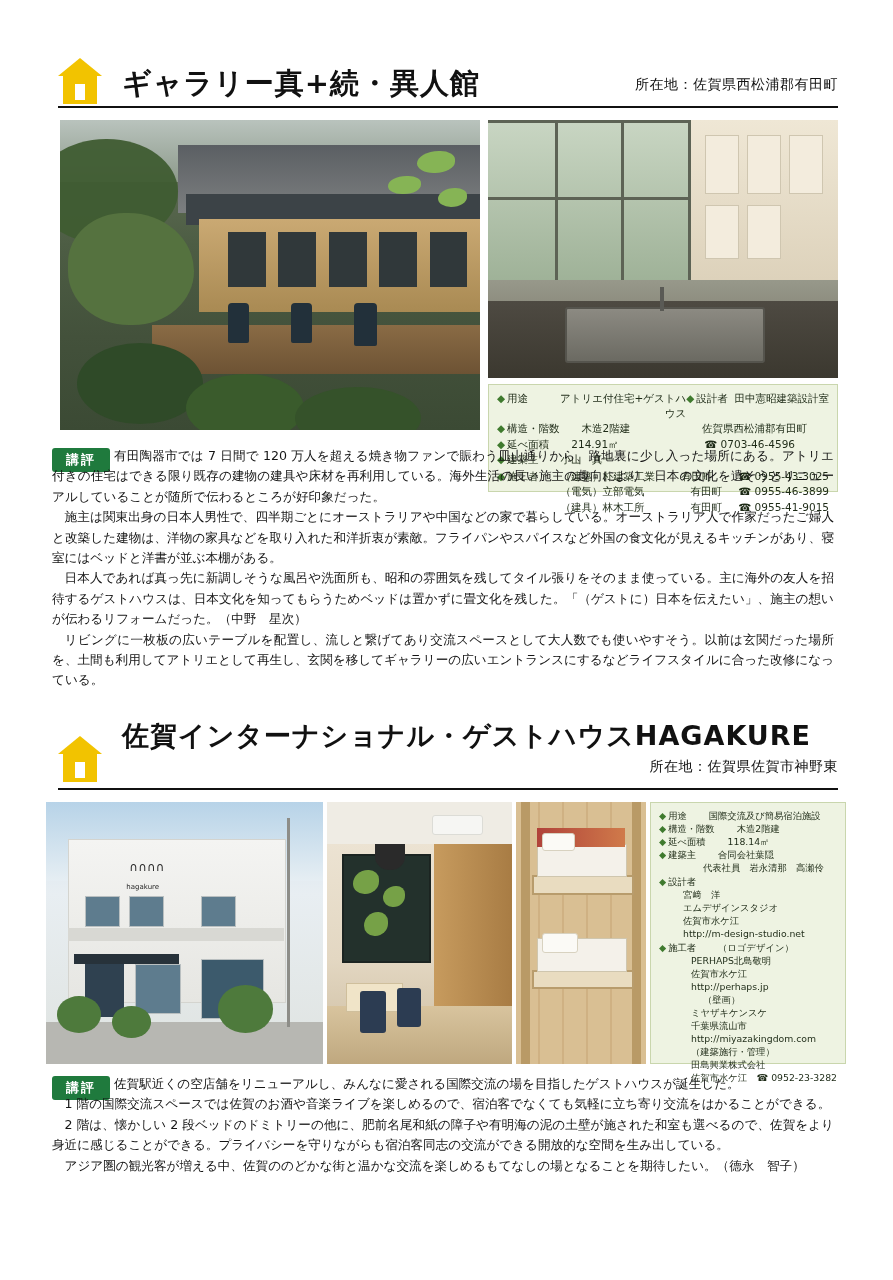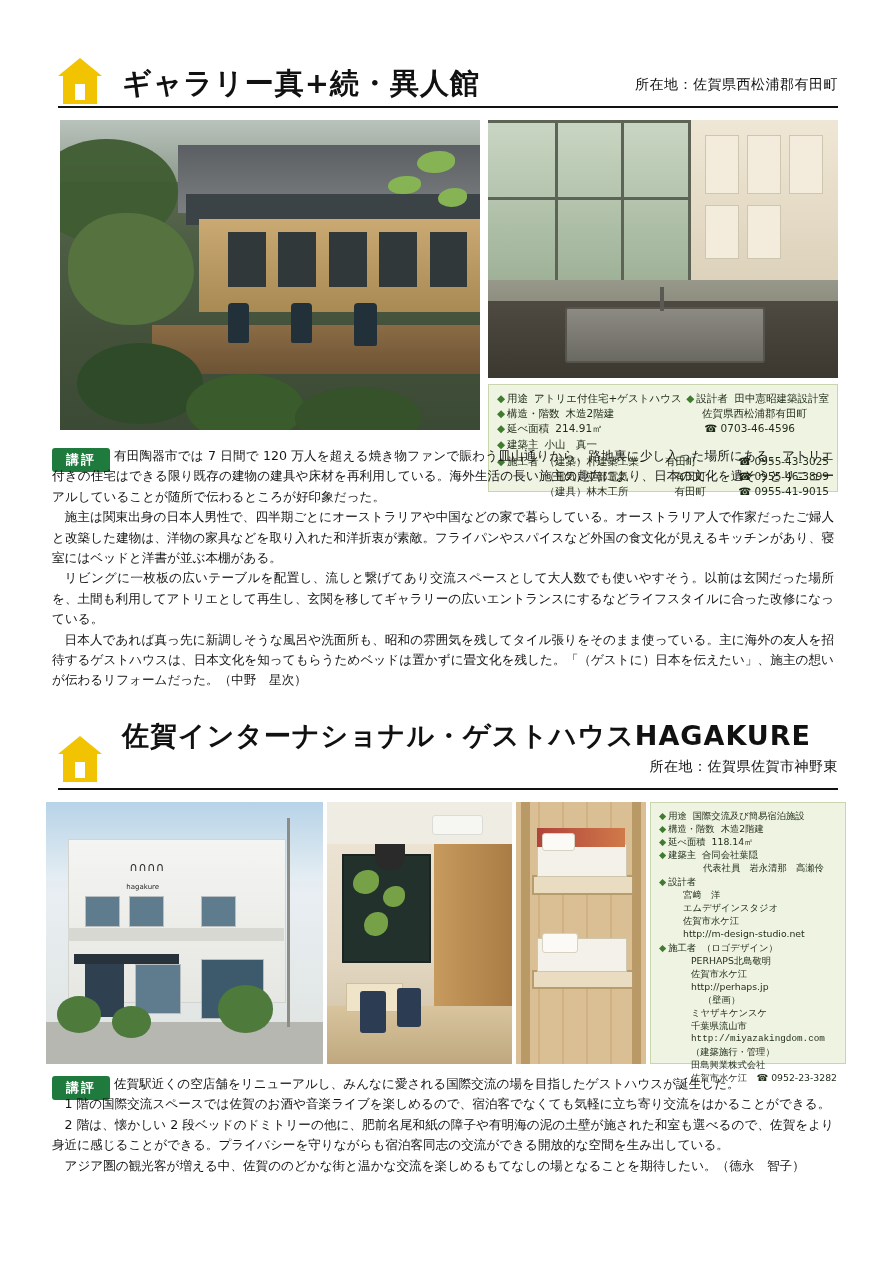--- a/index.html
+++ b/index.html
@@ -104,21 +104,21 @@
 
   
   .spec{
     position:absolute;background:#eef3e2;border:1px solid #c9d6ad;
     font-family:"DejaVu Sans", sans-serif;font-size:10.5px;color:#1d2a16;
     line-height:1.45;padding:6px 8px;box-sizing:border-box;
   }
   .spec .row{display:flex;}
   .spec .lbl{white-space:nowrap;}
   .spec .dia{color:#3f7a2e;margin-right:2px;}
-  .spec .val{margin-left:6px;}
+  .spec .val{margin-left:22px;text-align:right;}
   .spec .rt{margin-left:auto;white-space:nowrap;}
 
   
   .rev-badge{
     position:absolute;width:58px;height:24px;background:#1f7a3d;color:#fff;
     font-family:"DejaVu Sans", sans-serif;font-size:13px;font-weight:bold;
     display:flex;align-items:center;justify-content:center;border-radius:3px;
     letter-spacing:2px;
   }
   .rev-body{
@@ -226,22 +226,22 @@
           <span class="val"><span>（建具）</span><span>林木工所</span></span>
           <span style="margin-left:46px;">有田町</span>
           <span class="rt"><span>☎</span>&nbsp;<span>0955-41-9015</span></span>
         </div>
     </div>
 
     <div class="rev-badge" style="left:52px;top:390px;">講評</div>
     <div class="rev-body" style="left:52px;top:388px;width:786px;">
       <p style="text-indent:62px;">有田陶器市では 7 日間で 120 万人を超える焼き物ファンで賑わう皿山通りから、路地裏に少し入った場所にある。アトリエ付きの住宅はできる限り既存の建物の建具や床材を再利用している。海外生活の長い施主の趣向により、日本の文化を遺そうとリニューアルしていることが随所で伝わるところが好印象だった。</p>
       <p class="ind">施主は関東出身の日本人男性で、四半期ごとにオーストラリアや中国などの家で暮らしている。オーストラリア人で作家だったご婦人と改築した建物は、洋物の家具などを取り入れた和洋折衷が素敵。フライパンやスパイスなど外国の食文化が見えるキッチンがあり、寝室にはベッドと洋書が並ぶ本棚がある。</p>
+      <p class="ind">日本人であれば真っ先に新調しそうな風呂や洗面所も、昭和の雰囲気を残してタイル張りをそのまま使っている。主に海外の友人を招待するゲストハウスは、日本文化を知ってもらうためベッドは置かずに畳文化を残した。「（ゲストに）日本を伝えたい」、施主の想いが伝わるリフォームだった。（中野　星次）</p>
       <p class="ind">リビングに一枚板の広いテーブルを配置し、流しと繋げてあり交流スペースとして大人数でも使いやすそう。以前は玄関だった場所を、土間も利用してアトリエとして再生し、玄関を移してギャラリーの広いエントランスにするなどライフスタイルに合った改修になっている。</p>
-      <p class="ind">日本人であれば真っ先に新調しそうな風呂や洗面所も、昭和の雰囲気を残してタイル張りをそのまま使っている。主に海外の友人を招待するゲストハウスは、日本文化を知ってもらうためベッドは置かずに畳文化を残した。「（ゲストに）日本を伝えたい」、施主の想いが伝わるリフォームだった。（中野　星次）</p>
     </div>
   </div>
 
   <div class="sec" style="top:718px;">
 
     <div style="position:absolute;left:58px;top:0;width:780px;height:68px;">
       <div class="house-icon" style="position:absolute;left:0;top:18px;">
         <div class="roof"></div>
           <div class="body"></div>
           <div class="door"></div>
@@ -326,21 +326,21 @@
       <div style="padding-left:24px;">http://m-design-studio.net</div>
       <div class="row" style="margin-top:1px;">
           <span class="lbl"><span class="dia">◆</span><span>施工者</span></span>
           <span class="val">（ロゴデザイン）</span>
         </div>
       <div style="padding-left:32px;">PERHAPS北島敬明</div>
       <div style="padding-left:32px;">佐賀市水ケ江　　http://perhaps.jp</div>
       <div style="padding-left:44px;">（壁画）</div>
       <div style="padding-left:32px;">ミヤザキケンスケ</div>
       <div style="padding-left:32px;">千葉県流山市</div>
-      <div style="padding-left:32px;font-family:Liberation Mono, monospace;">http://miyazakingdom.com</div>
+      <div style="padding-left:32px;">http://miyazakingdom.com</div>
       <div style="padding-left:32px;">（建築施行・管理）</div>
       <div style="padding-left:32px;">田島興業株式会社</div>
       <div class="row">
           <span style="padding-left:32px;">佐賀市水ケ江</span>
           <span class="rt"><span>☎</span>&nbsp;<span>0952-23-3282</span></span>
         </div>
     </div>
 
     <div class="rev-badge" style="left:52px;top:358px;">講評</div>
     <div class="rev-body" style="left:52px;top:356px;width:786px;">

